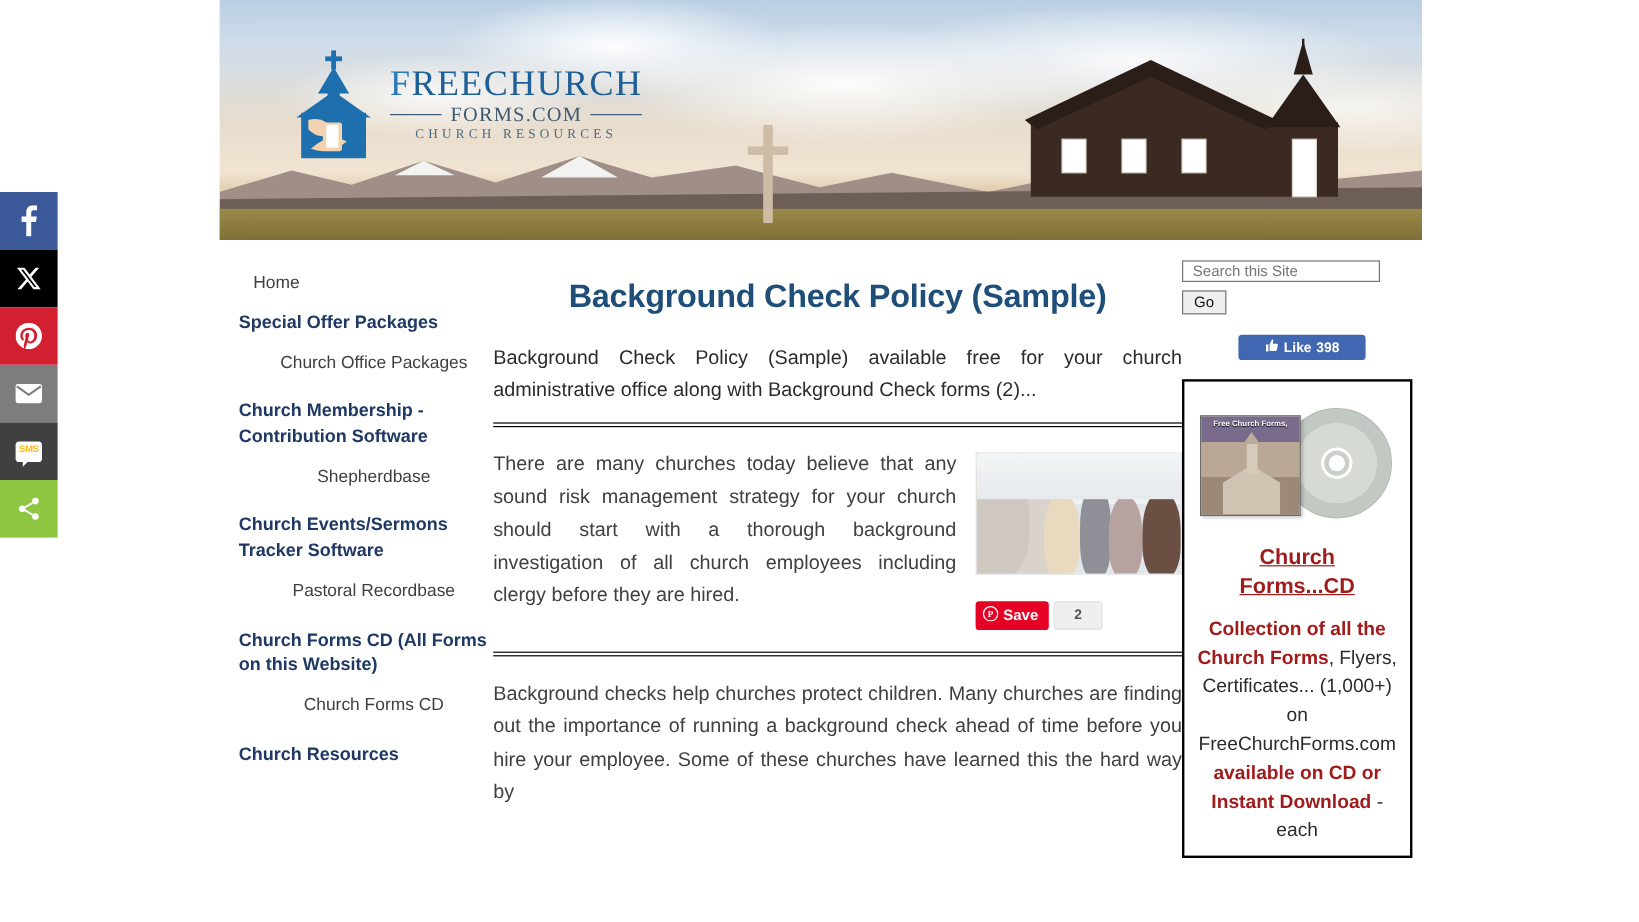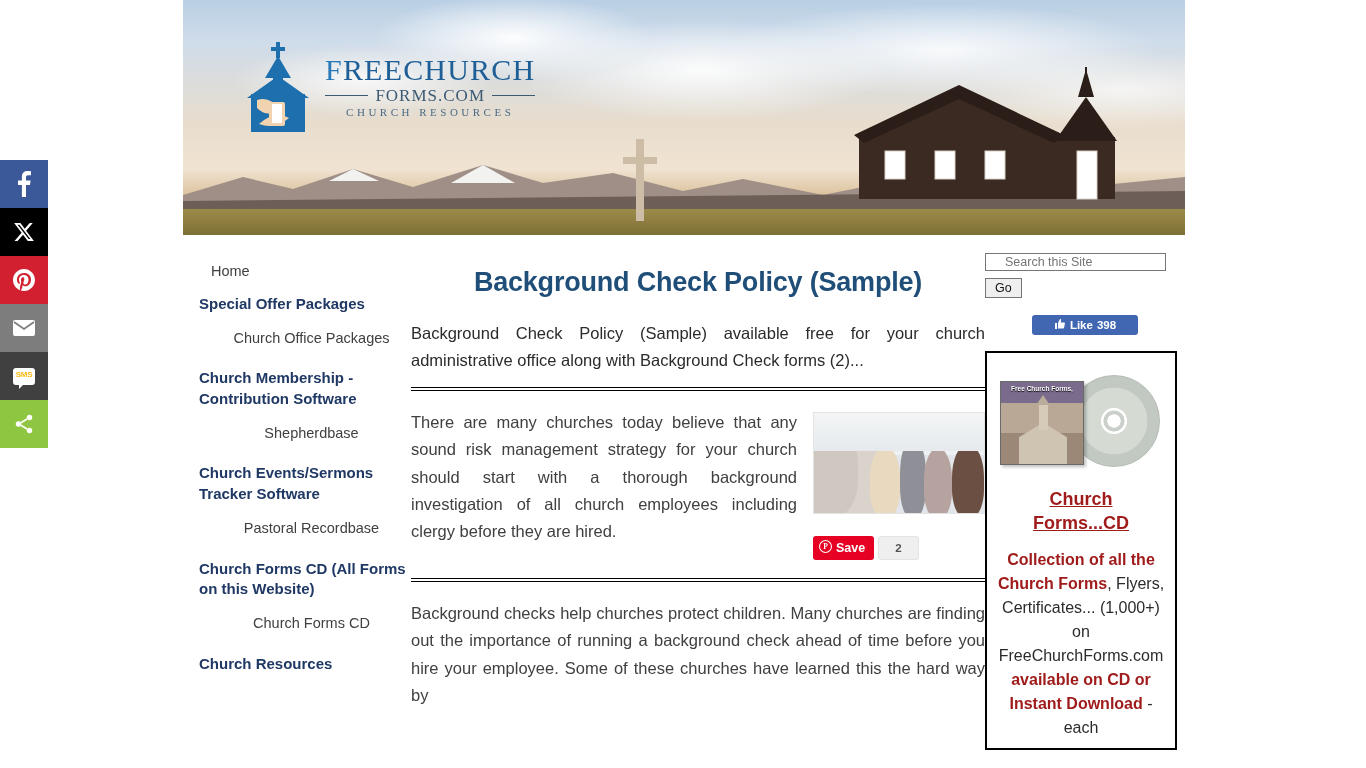--- a/index.html
+++ b/index.html
@@ -32,21 +32,21 @@
   .sms-badge:after{
     content:""; position:absolute; left:6px; bottom:-4px;
     border-left:5px solid #fff; border-bottom:5px solid transparent;
   }
 
   
   #page { position: absolute; left: 183px; top: 0; width: 1002px; }
 
   
   #header-banner {
-    position: relative; width: 1002px; height: 235px;
+    position: relative; width: 1002px; height: 200px;
     overflow: hidden;
     background: linear-gradient(to bottom, #b9cfe4 0%, #cfdcea 18%, #e8ddcd 52%, #f0e3d2 72%, #cfae7c 90%, #b89a63 100%);
   }
   #sky-clouds {
     position:absolute; left:0; top:0; width:100%; height:62%;
     background:
       radial-gradient(ellipse 200px 60px at 330px 38px, rgba(255,255,255,.95) 0%, rgba(255,255,255,0) 70%),
       radial-gradient(ellipse 260px 70px at 520px 70px, rgba(255,255,255,.92) 0%, rgba(255,255,255,0) 72%),
       radial-gradient(ellipse 300px 64px at 760px 50px, rgba(255,255,255,.85) 0%, rgba(255,255,255,0) 72%),
       radial-gradient(ellipse 180px 50px at 180px 80px, rgba(255,255,255,.8) 0%, rgba(255,255,255,0) 72%),
@@ -138,22 +138,22 @@
     cursor:pointer;
   }
   #pin-count {
     background:#efefef; color:#555; font-size:11.5px; font-weight:bold;
     border-radius:3px; padding:5px 16px; margin-left:4px;
     border:1px solid #e4e4e4;
   }
 
   
   #search-input {
-    width:181px; height:18px; font-size:12.5px;
-    border:1px solid #767676; padding:1px 19px; color:#555;
+    width:165px; height:18px; font-size:12.5px;
+    border:1px solid #767676; padding:1px 8px; color:#555;
     font-family:"Liberation Sans", sans-serif;
   }
   #go-btn {
     margin-top:7px; font-size:12.5px; padding:2px 9px;
     border:1px solid #767676; background:#efefef; color:#111;
     cursor:pointer; font-family:"Liberation Sans", sans-serif;
   }
   #fb-like-row { margin-top:17px; display:flex; justify-content:center; }
   #fb-like {
     background:#4267b2; color:#fff; font-size:11.5px; font-weight:bold;

